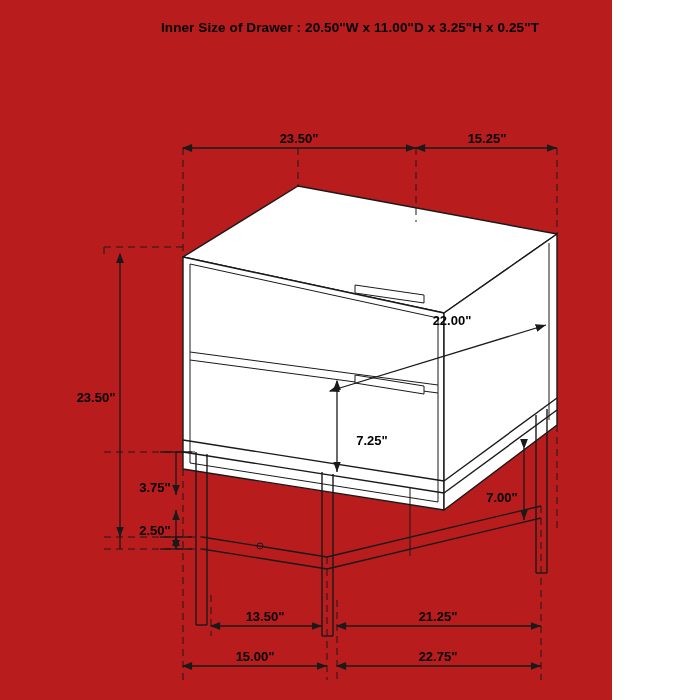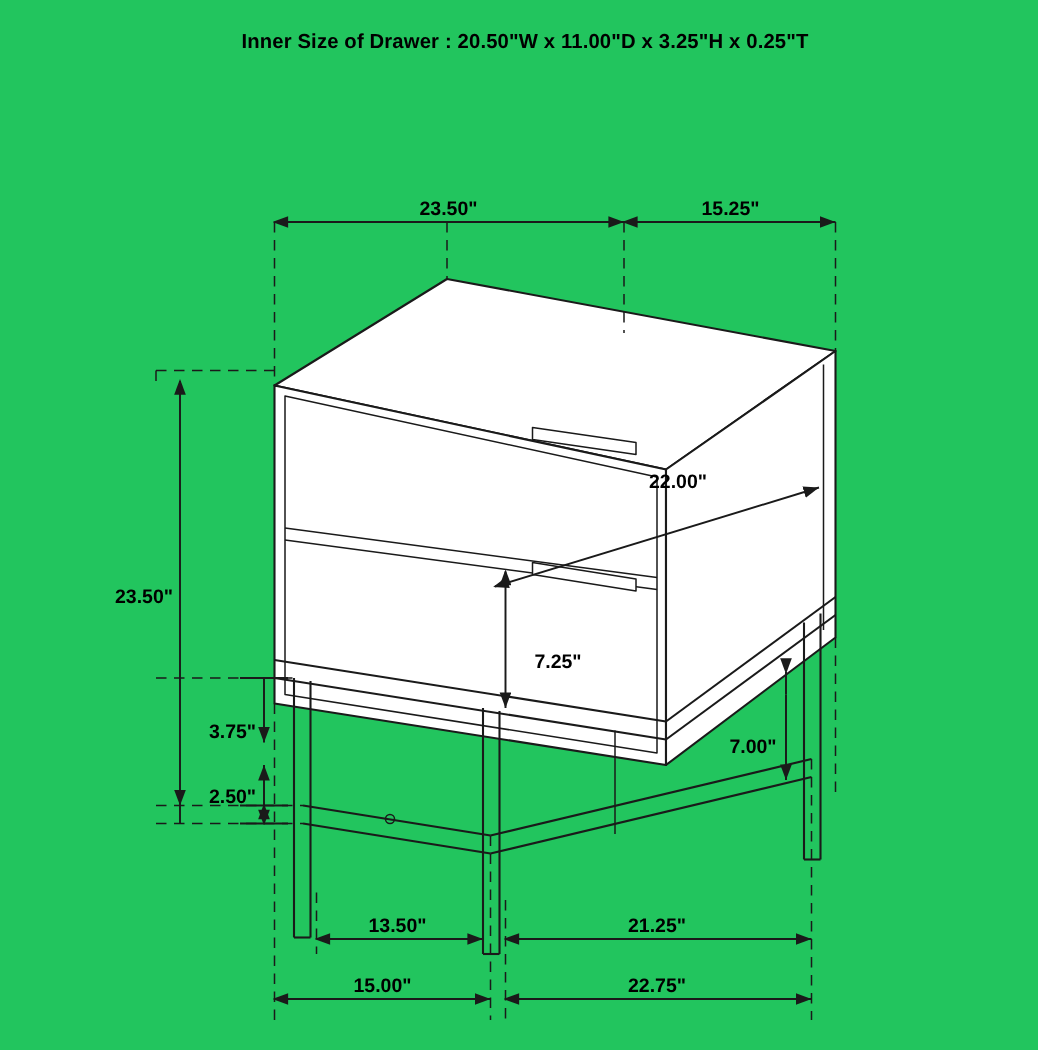--- a/index.html
+++ b/index.html
@@ -2,23 +2,23 @@
 <html><head>
 <meta charset="utf-8">
 <style>
   html, body {
     margin: 0;
     padding: 0;
     background: #ffffff;
   }
   #page {
     position: relative;
-    width: 692px;
+    width: 612px;
     height: 700px;
-    background: #22c55e;
+    background: #b91c1c;
     font-family: "Liberation Sans", sans-serif;
     overflow: hidden;
   }
   #title {
     position: absolute;
     left: 0;
     top: 20px;
     width: 700px;
     text-align: center;
     font-size: 13.5px;

